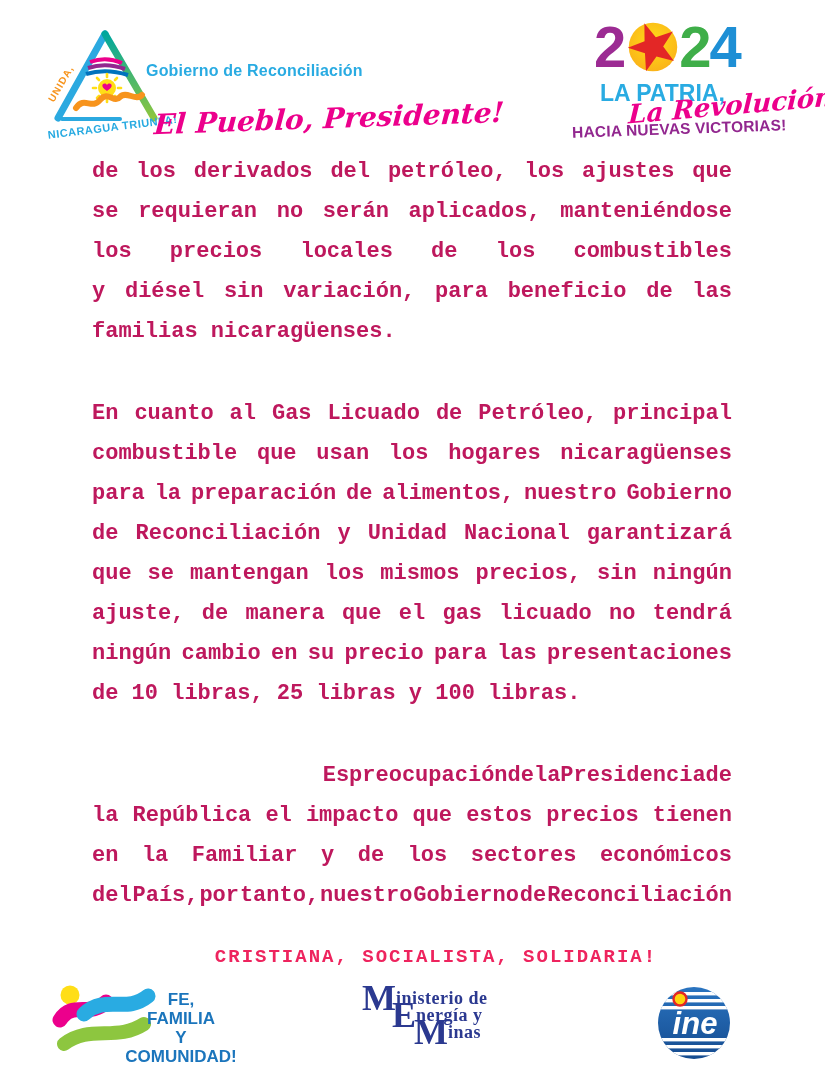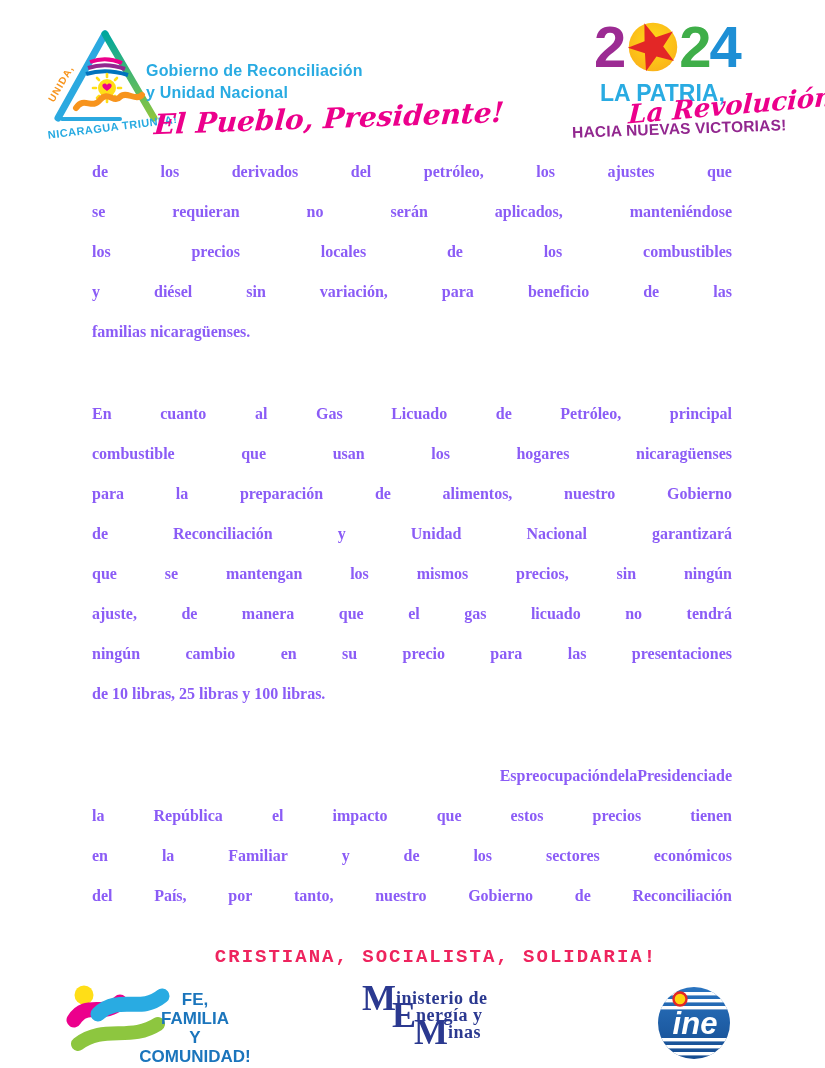--- a/index.html
+++ b/index.html
@@ -26,31 +26,31 @@
   .la-patria { position:absolute; left:28px; top:64px; color:#29ABE2; font-weight:bold;
                font-size:23px; white-space:nowrap; }
   .la-rev { position:absolute; left:56px; top:74px; color:#EC008C;
             font-family:"DejaVu Serif", serif; font-style:italic; font-weight:bold;
             font-size:26px; transform:rotate(-5deg) skewX(-8deg); white-space:nowrap; }
   .hacia { position:absolute; left:0px; top:104px; color:#92278F; font-weight:bold;
            font-size:15.5px; transform:rotate(-2deg); white-space:nowrap; letter-spacing:.2px; }
 
   
   .doc-body { position:absolute; left:92px; top:152px; width:640px;
-              font-family:Liberation Serif, serif; font-weight:bold;
-              font-size:16px; color:#8b5cf6; }
+              font-family:Liberation Mono, monospace; font-weight:bold;
+              font-size:22px; color:#be185d; }
   .para { margin-bottom:42px; }
   .line { height:40px; line-height:40px; white-space:nowrap; }
 
   
   .slogan { position:absolute; left:92px; top:946px; width:640px; text-align:center;
             padding-left:48px; font-family:"Liberation Mono", monospace; font-weight:bold;
             font-size:19px; letter-spacing:2px; color:#EE245E; white-space:nowrap; }
 
-  .fe-logo { position:absolute; left:64px; top:982px; width:190px; height:84px; }
+  .fe-logo { position:absolute; left:50px; top:982px; width:190px; height:84px; }
   .fe-waves { position:absolute; left:0; top:0; }
   .fe-text { position:absolute; left:72px; top:8px; width:118px; text-align:center;
              color:#1B75BC; font-weight:bold; font-size:17px; line-height:19px; }
 
   .mem-logo { position:absolute; left:362px; top:988px; color:#2B3990;
               font-family:"Liberation Serif", serif; font-weight:bold; }
   .mem-line { line-height:20px; white-space:nowrap; }
   .mem-line .init { font-size:36px; vertical-align:-6px; }
   .mem-line .rest { font-size:18px; letter-spacing:.5px; }
   .mem-l2 { margin-left:30px; margin-top:-4px; }
@@ -95,21 +95,20 @@
         <path d="M61 59 c-1.6-2.6 -5.2-1.4 -4.6 1.3 c.5 2 3.2 3.6 4.6 4.6 c1.4-1 4.1-2.6 4.6-4.6 c.6-2.7 -3-3.9 -4.6-1.3 Z" fill="#EC008C"></path>
       </g>
 
       <path d="M30 82 C 38 70, 46 84, 54 74 S 68 78, 74 71 S 90 76, 96 69" stroke="#F7941D" stroke-width="6" fill="none" stroke-linecap="round"></path>
 
       <text x="-2" y="64" transform="rotate(-60 14 62)" fill="#F7941D" font-family="Liberation Sans, sans-serif" font-size="10" font-weight="bold" letter-spacing="1">UNIDA,</text>
       <text x="2" y="112" transform="rotate(-7 8 110)" fill="#27AAE1" font-family="Liberation Sans, sans-serif" font-size="11" font-weight="bold" letter-spacing=".5">NICARAGUA TRIUNFA!</text>
     </svg>
     <div class="gov-title">
       <div>Gobierno de Reconciliación</div>
-      <div>y Unidad Nacional</div>
     </div>
     <div class="gov-script">El Pueblo, Presidente!</div>
   </div>
 
   <div class="hdr-right">
     <div class="year-row">
       <span class="year-digit d1">2</span>
       <svg class="zero-svg" width="62" height="62" viewBox="0 0 64 64" style="overflow:visible">
         <defs>
           <radialGradient id="sunG" cx=".5" cy=".4" r=".8">

